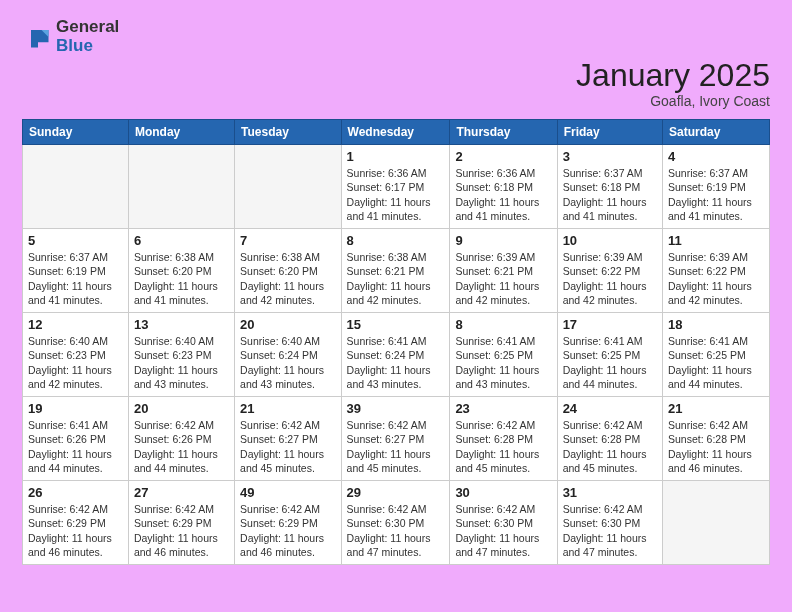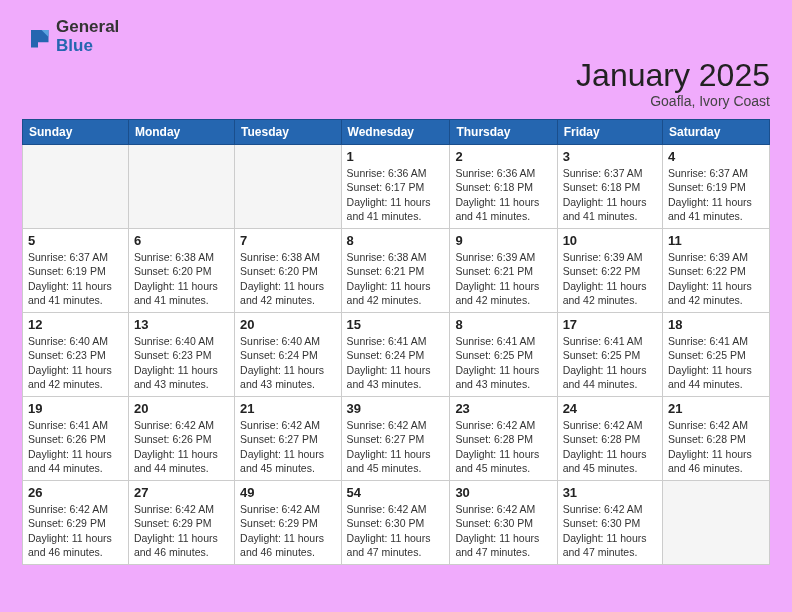--- a/index.html
+++ b/index.html
@@ -316,21 +316,21 @@
 Sunset: 6:29 PM
 Daylight: 11 hours and 46 minutes.</div>
           </td>
           <td>
             <div class="day-number">49</div>
             <div class="day-info">Sunrise: 6:42 AM
 Sunset: 6:29 PM
 Daylight: 11 hours and 46 minutes.</div>
           </td>
           <td>
-            <div class="day-number">54</div>
+            <div class="day-number">29</div>
             <div class="day-info">Sunrise: 6:42 AM
 Sunset: 6:30 PM
 Daylight: 11 hours and 47 minutes.</div>
           </td>
           <td>
             <div class="day-number">30</div>
             <div class="day-info">Sunrise: 6:42 AM
 Sunset: 6:30 PM
 Daylight: 11 hours and 47 minutes.</div>
           </td>

